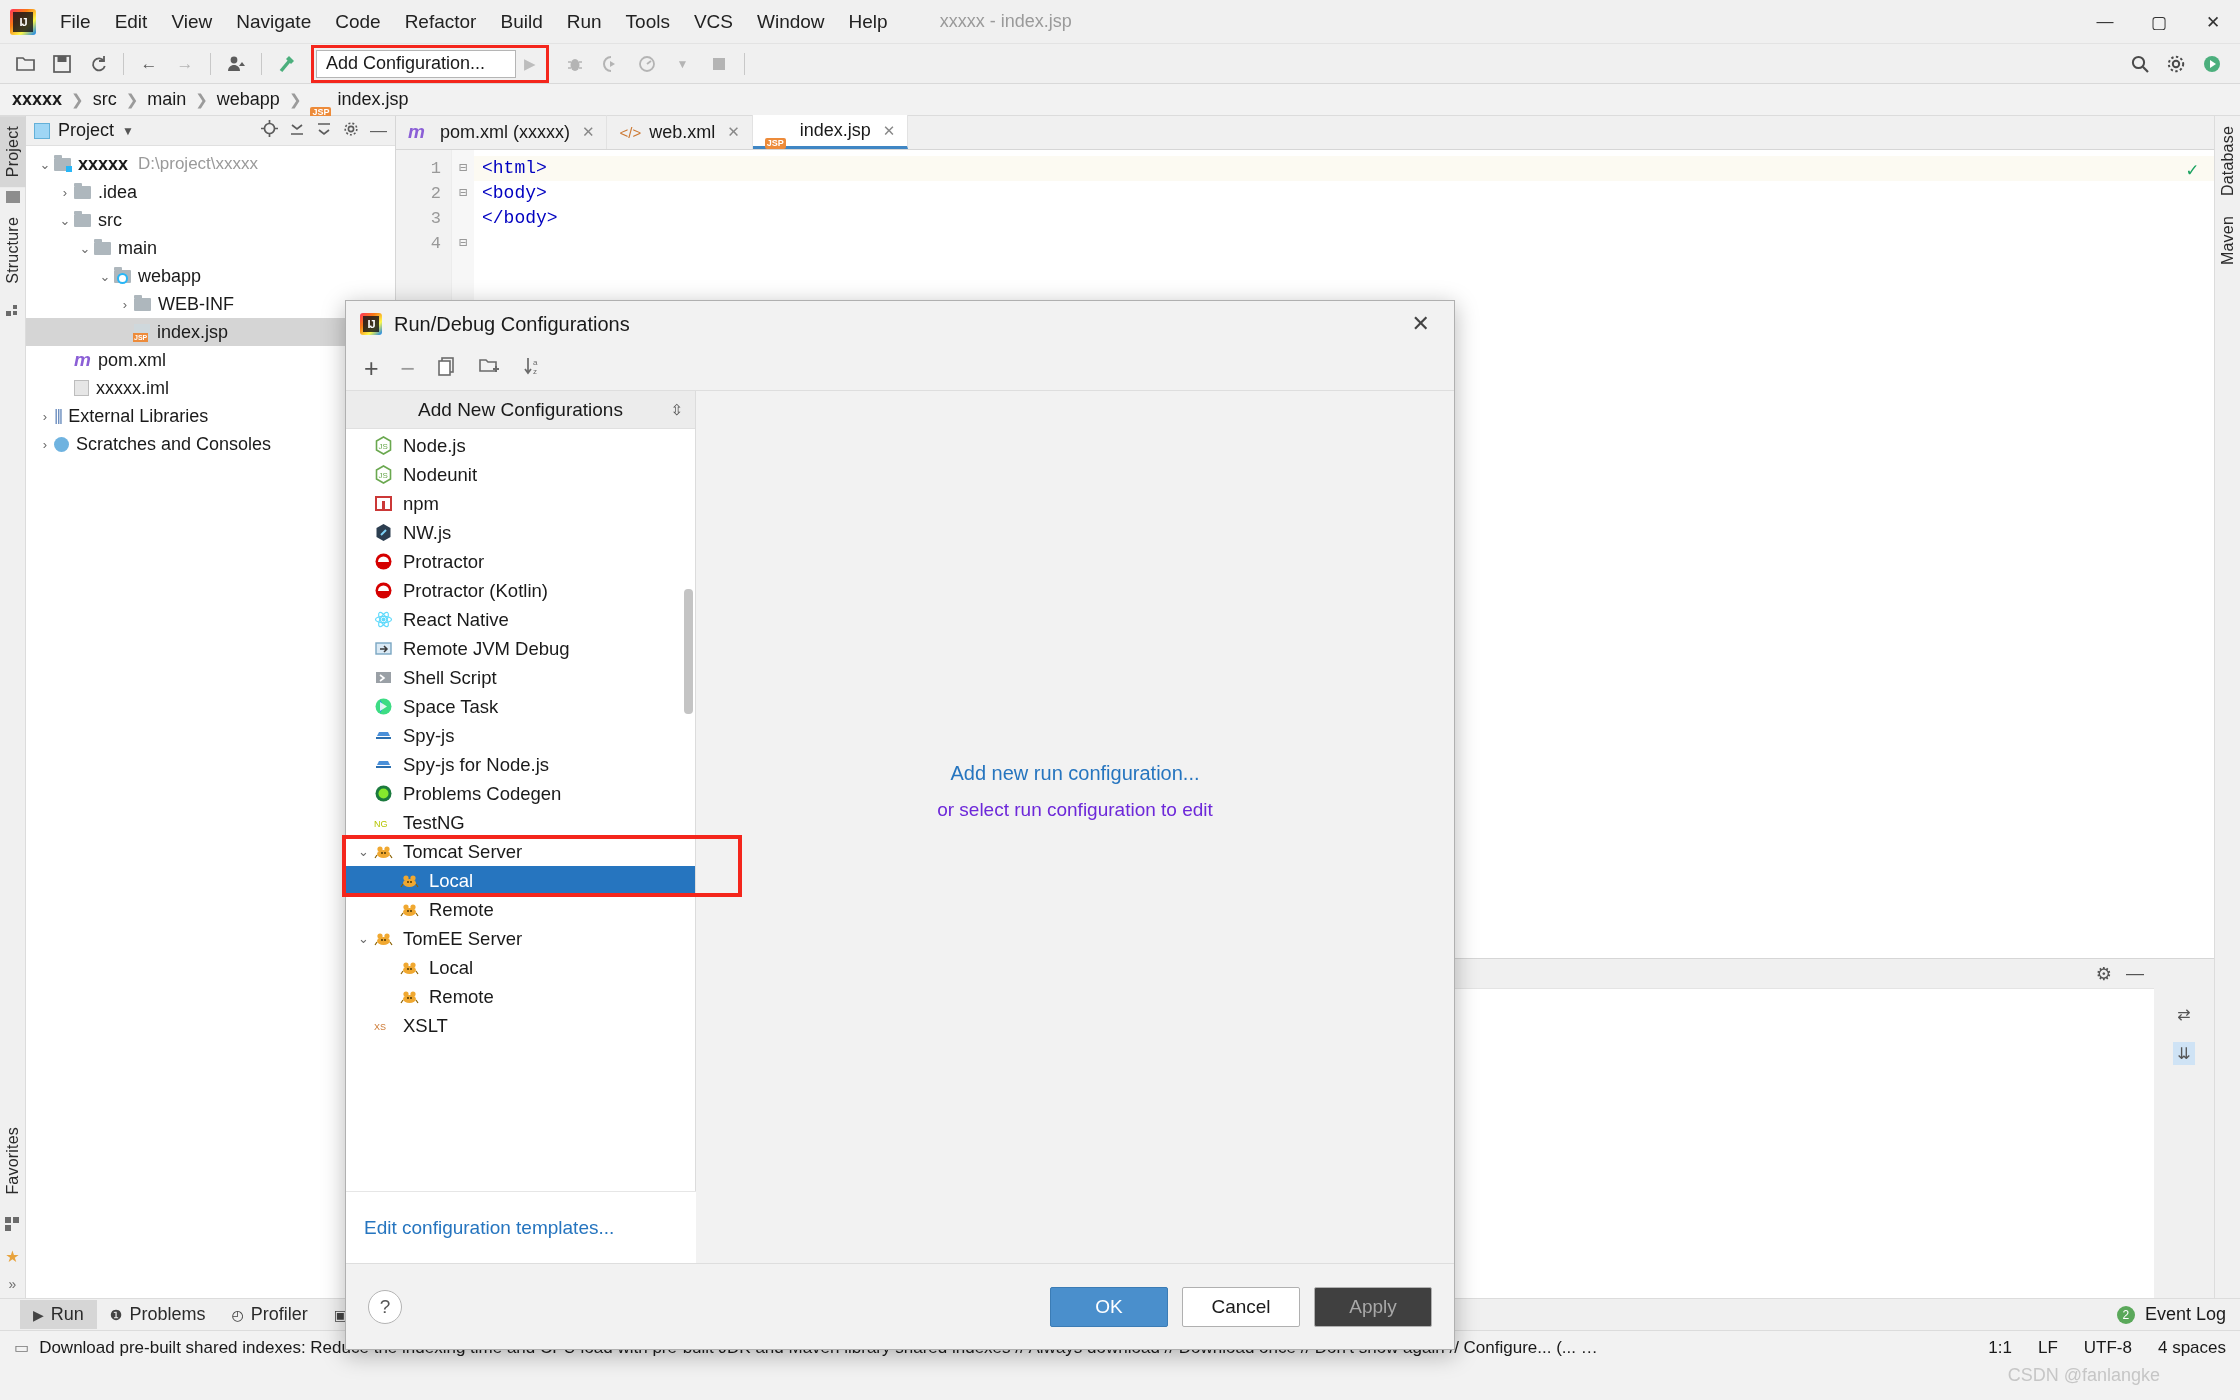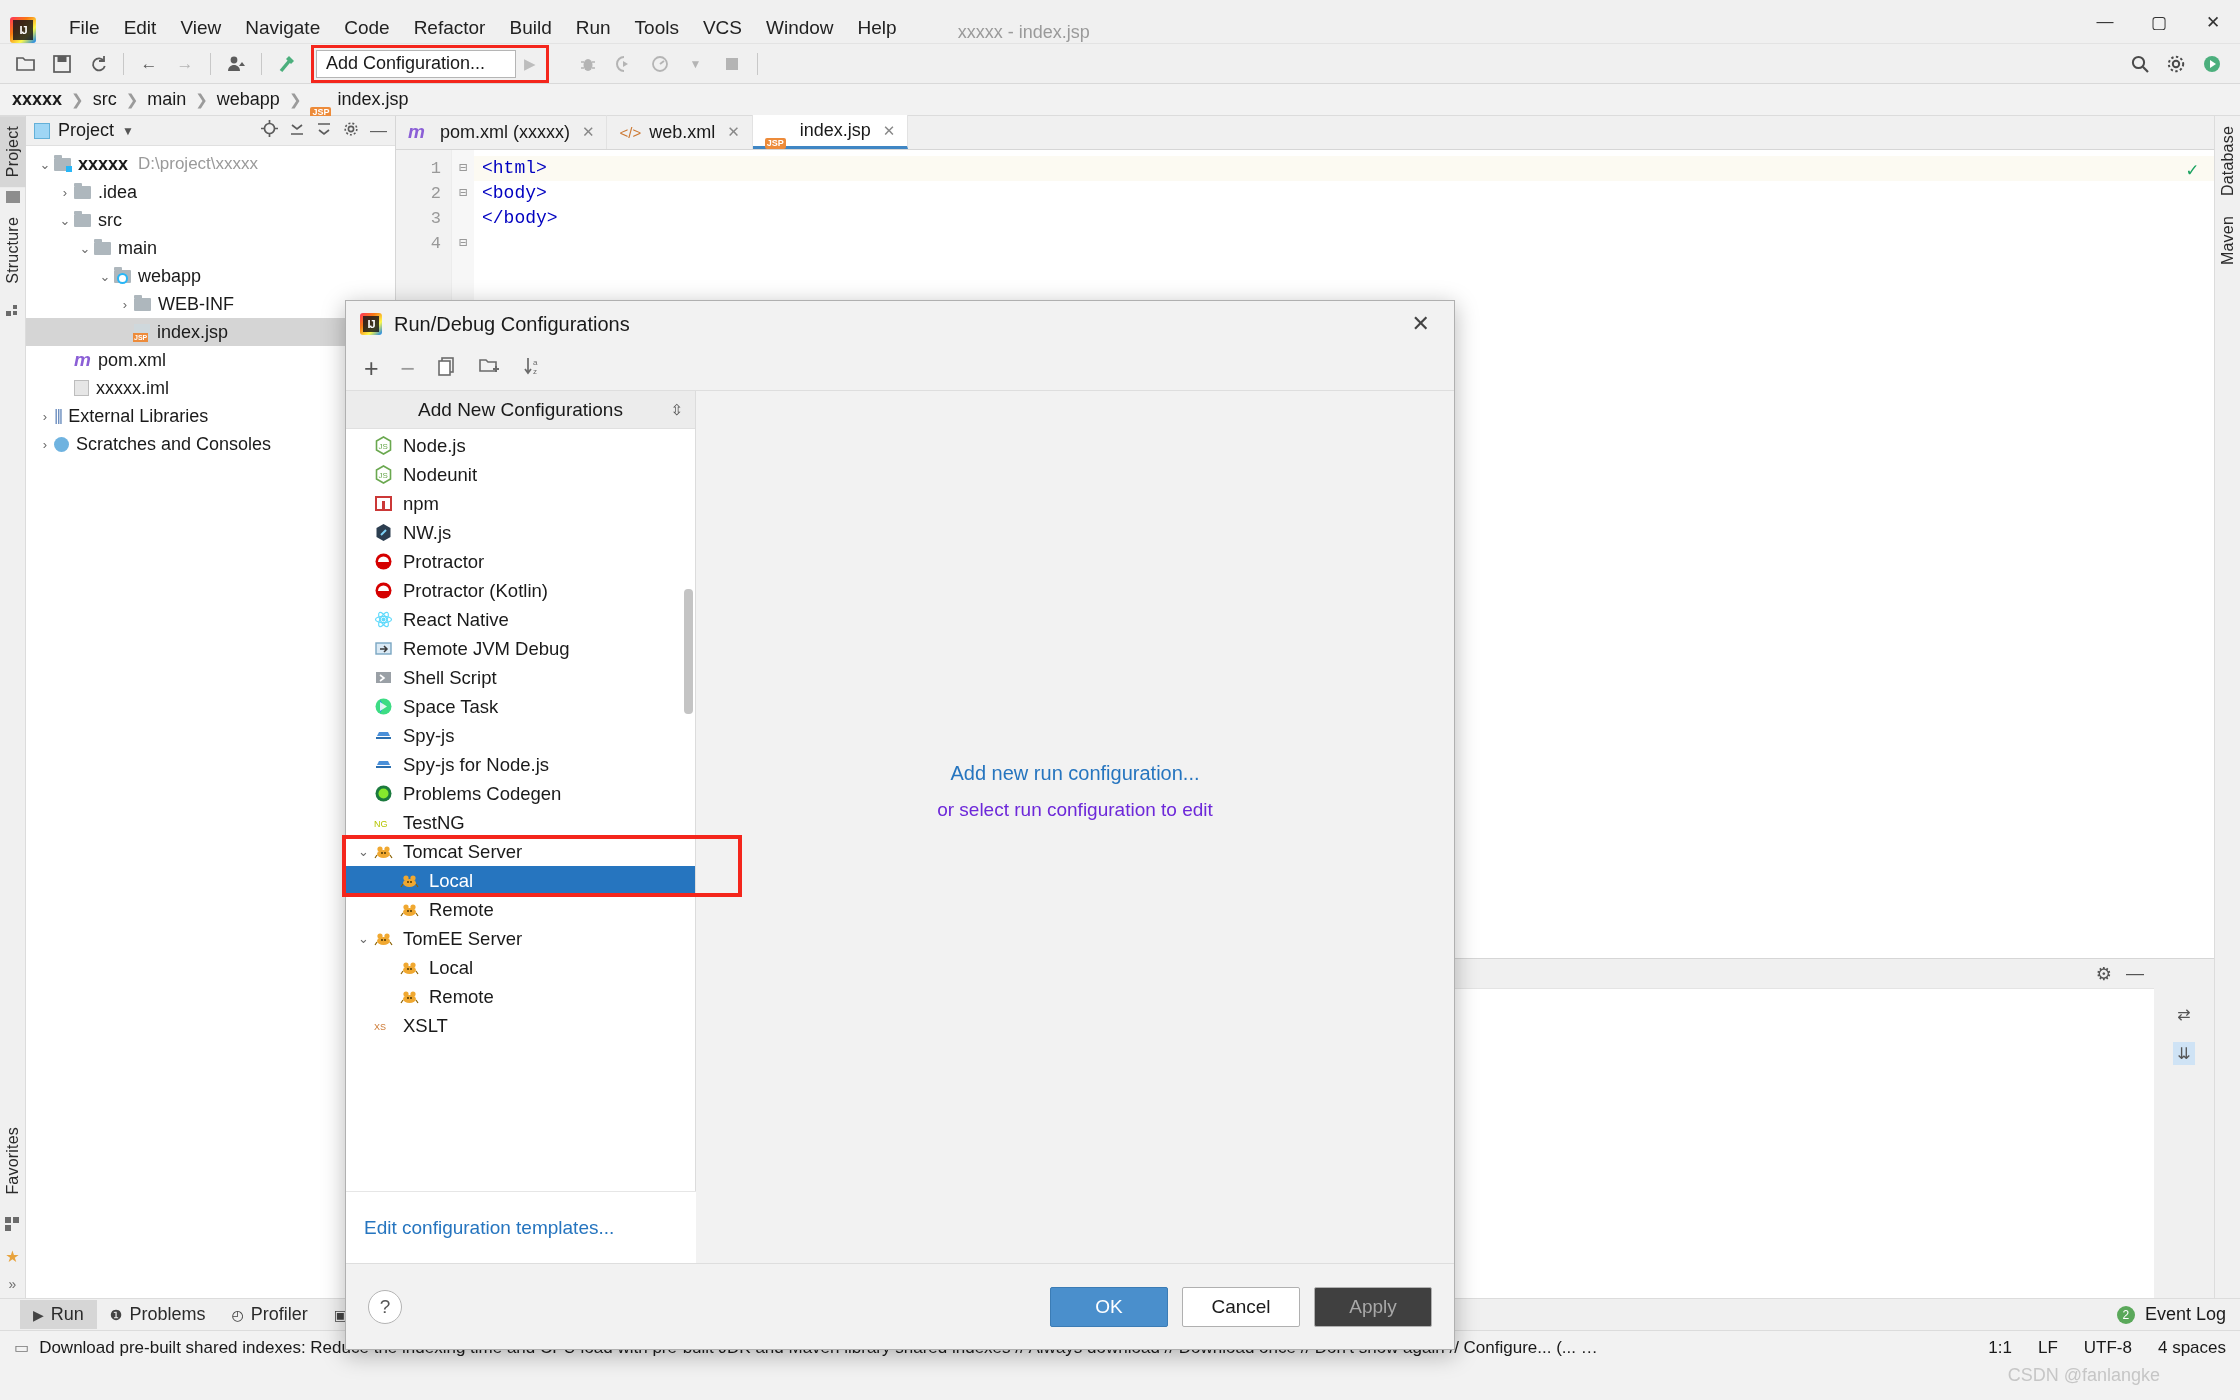--- a/index.html
+++ b/index.html
@@ -11,24 +11,23 @@
     color: #1a1a1a;
     background: #f2f2f2;
     overflow: hidden;
     position: relative;
     -webkit-font-smoothing: antialiased;
   }
 
   
   .titlebar {
     height: 44px; background: #f0f0f0;
-    display:flex; align-items:flex-end;
+    display:flex; align-items:center;
     border-bottom: 1px solid #e3e3e3;
     position: relative;
-    gap: 9px;
   }
   .ij-logo {
     width: 26px; height: 26px; margin-left: 10px; margin-right: 12px;
     border-radius: 3px; position: relative; flex: 0 0 auto;
     background: linear-gradient(135deg,#fe315d 0%, #f97a12 35%, #fcf84a 68%, #087cfa 100%);
     overflow: hidden;
   }
   .ij-logo::after {
     content: "IJ"; position:absolute; left:0; top:0; right:0; bottom:0;
     display:flex; align-items:center; justify-content:center;
@@ -58,21 +57,21 @@
     padding: 0 8px; border-bottom: 1px solid #d9d9d9; position:relative;
   }
   .tb-icon {
     width: 30px; height: 28px; display:flex; align-items:center; justify-content:center;
     margin: 0 3px; color: #5c5c5c; font-size: 17px;
   }
   .tb-icon.disabled { color:#b4b4b4; }
   .tb-sep { width:1px; height:22px; background:#c8c8c8; margin: 0 7px; }
   .config-hl {
     border: 3px solid #f4261c; padding: 2px; display:flex; align-items:center;
-    margin-left: 6px; margin-right: 21px;
+    margin-left: 6px; margin-right: 8px;
   }
   .config-box {
     background:#fff; border:1px solid #b5b5b5; height: 28px; width: 200px;
     display:flex; align-items:center; padding: 0 9px; font-size: 18px; color:#1a1a1a;
   }
   .run-play-dim { color:#bdbdbd; font-size: 15px; padding: 0 8px; }
   .toolbar-right { position:absolute; right: 10px; display:flex; align-items:center; }
 
   
   .breadcrumb {

